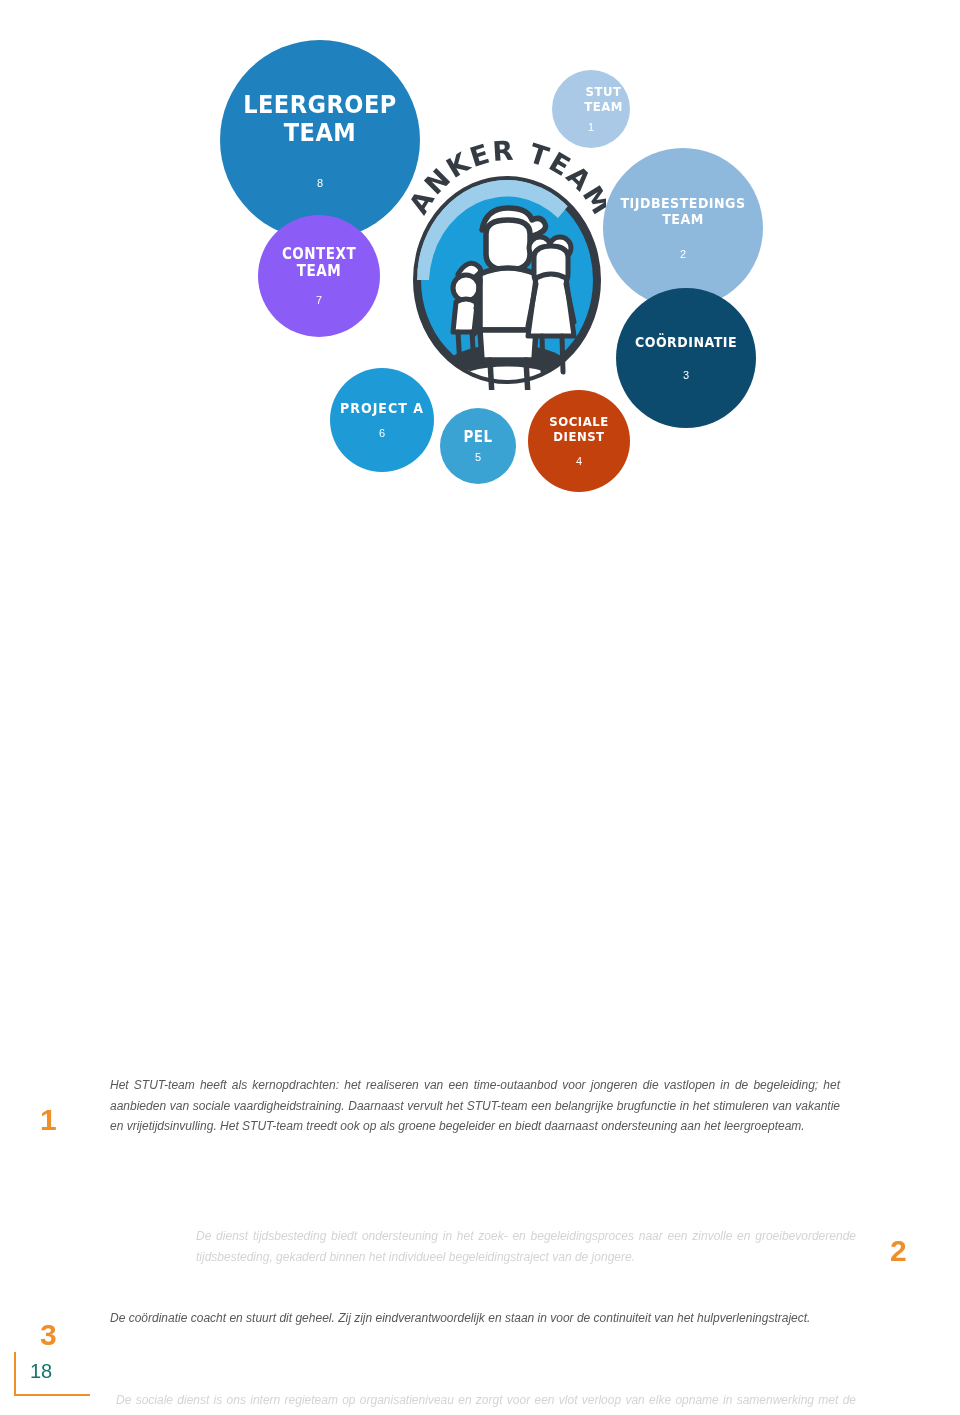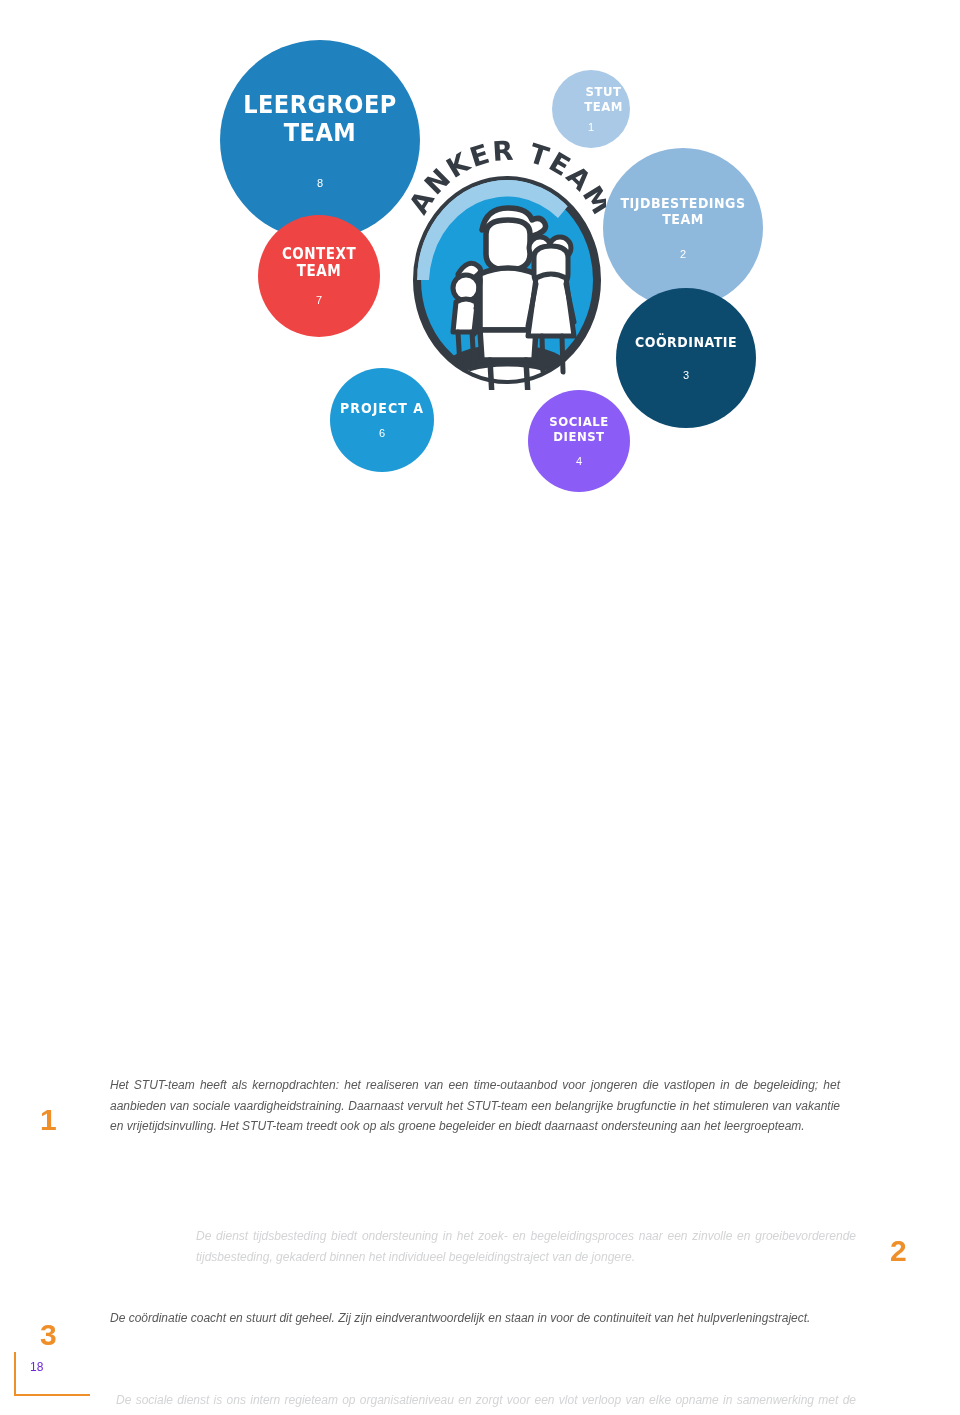--- a/index.html
+++ b/index.html
@@ -131,22 +131,22 @@
     top: 0;
     width: 76px;
     height: 44px;
     border-left: 2.5px solid #ef8f2a;
     border-bottom: 2.5px solid #ef8f2a;
   }
   .folio-num {
     position: absolute;
     left: 16px;
     top: 8px;
-    font-size: 12px;
-    color: #6d28d9;
+    font-size: 20px;
+    color: #0f766e;
     font-family: "Liberation Sans", sans-serif;
   }
 </style>
 </head>
 <body>
 
 <div class="page">
 
   <div class="diagram">
 
@@ -167,21 +167,21 @@
     </div>
 
     <div class="bubble" id="b-tijd" style="background:#8fb8dd">
       <div class="label">
         <span>TIJDBESTEDINGS</span><br>
         <span>TEAM</span>
       </div>
       <div class="num">2</div>
     </div>
 
-    <div class="bubble" id="b-context" style="background:#ef4444">
+    <div class="bubble" id="b-context" style="background:#8b5cf6">
       <div class="label">
         <span>CONTEXT</span><br>
         <span>TEAM</span>
       </div>
       <div class="num">7</div>
     </div>
 
     <div class="bubble" id="b-coord" style="background:#0c4a6e">
       <div class="label">
         <span>COÖRDINATIE</span>
@@ -189,22 +189,28 @@
       <div class="num">3</div>
     </div>
 
     <div class="bubble" id="b-project" style="background:#1e9ad6">
       <div class="label">
         <span>PROJECT  A</span>
       </div>
       <div class="num">6</div>
     </div>
 
-
-    <div class="bubble" id="b-sociale" style="background:#8b5cf6">
+    <div class="bubble" id="b-pel" style="background:#3ba3d4">
+      <div class="label">
+        <span>PEL</span>
+      </div>
+      <div class="num">5</div>
+    </div>
+
+    <div class="bubble" id="b-sociale" style="background:#c2410c">
       <div class="label">
         <span>SOCIALE</span><br>
         <span>DIENST</span>
       </div>
       <div class="num">4</div>
     </div>
 
     <div id="anker-logo">
       <svg viewBox="0 0 198 268" width="198" height="268" xmlns="http://www.w3.org/2000/svg">
         <defs>

